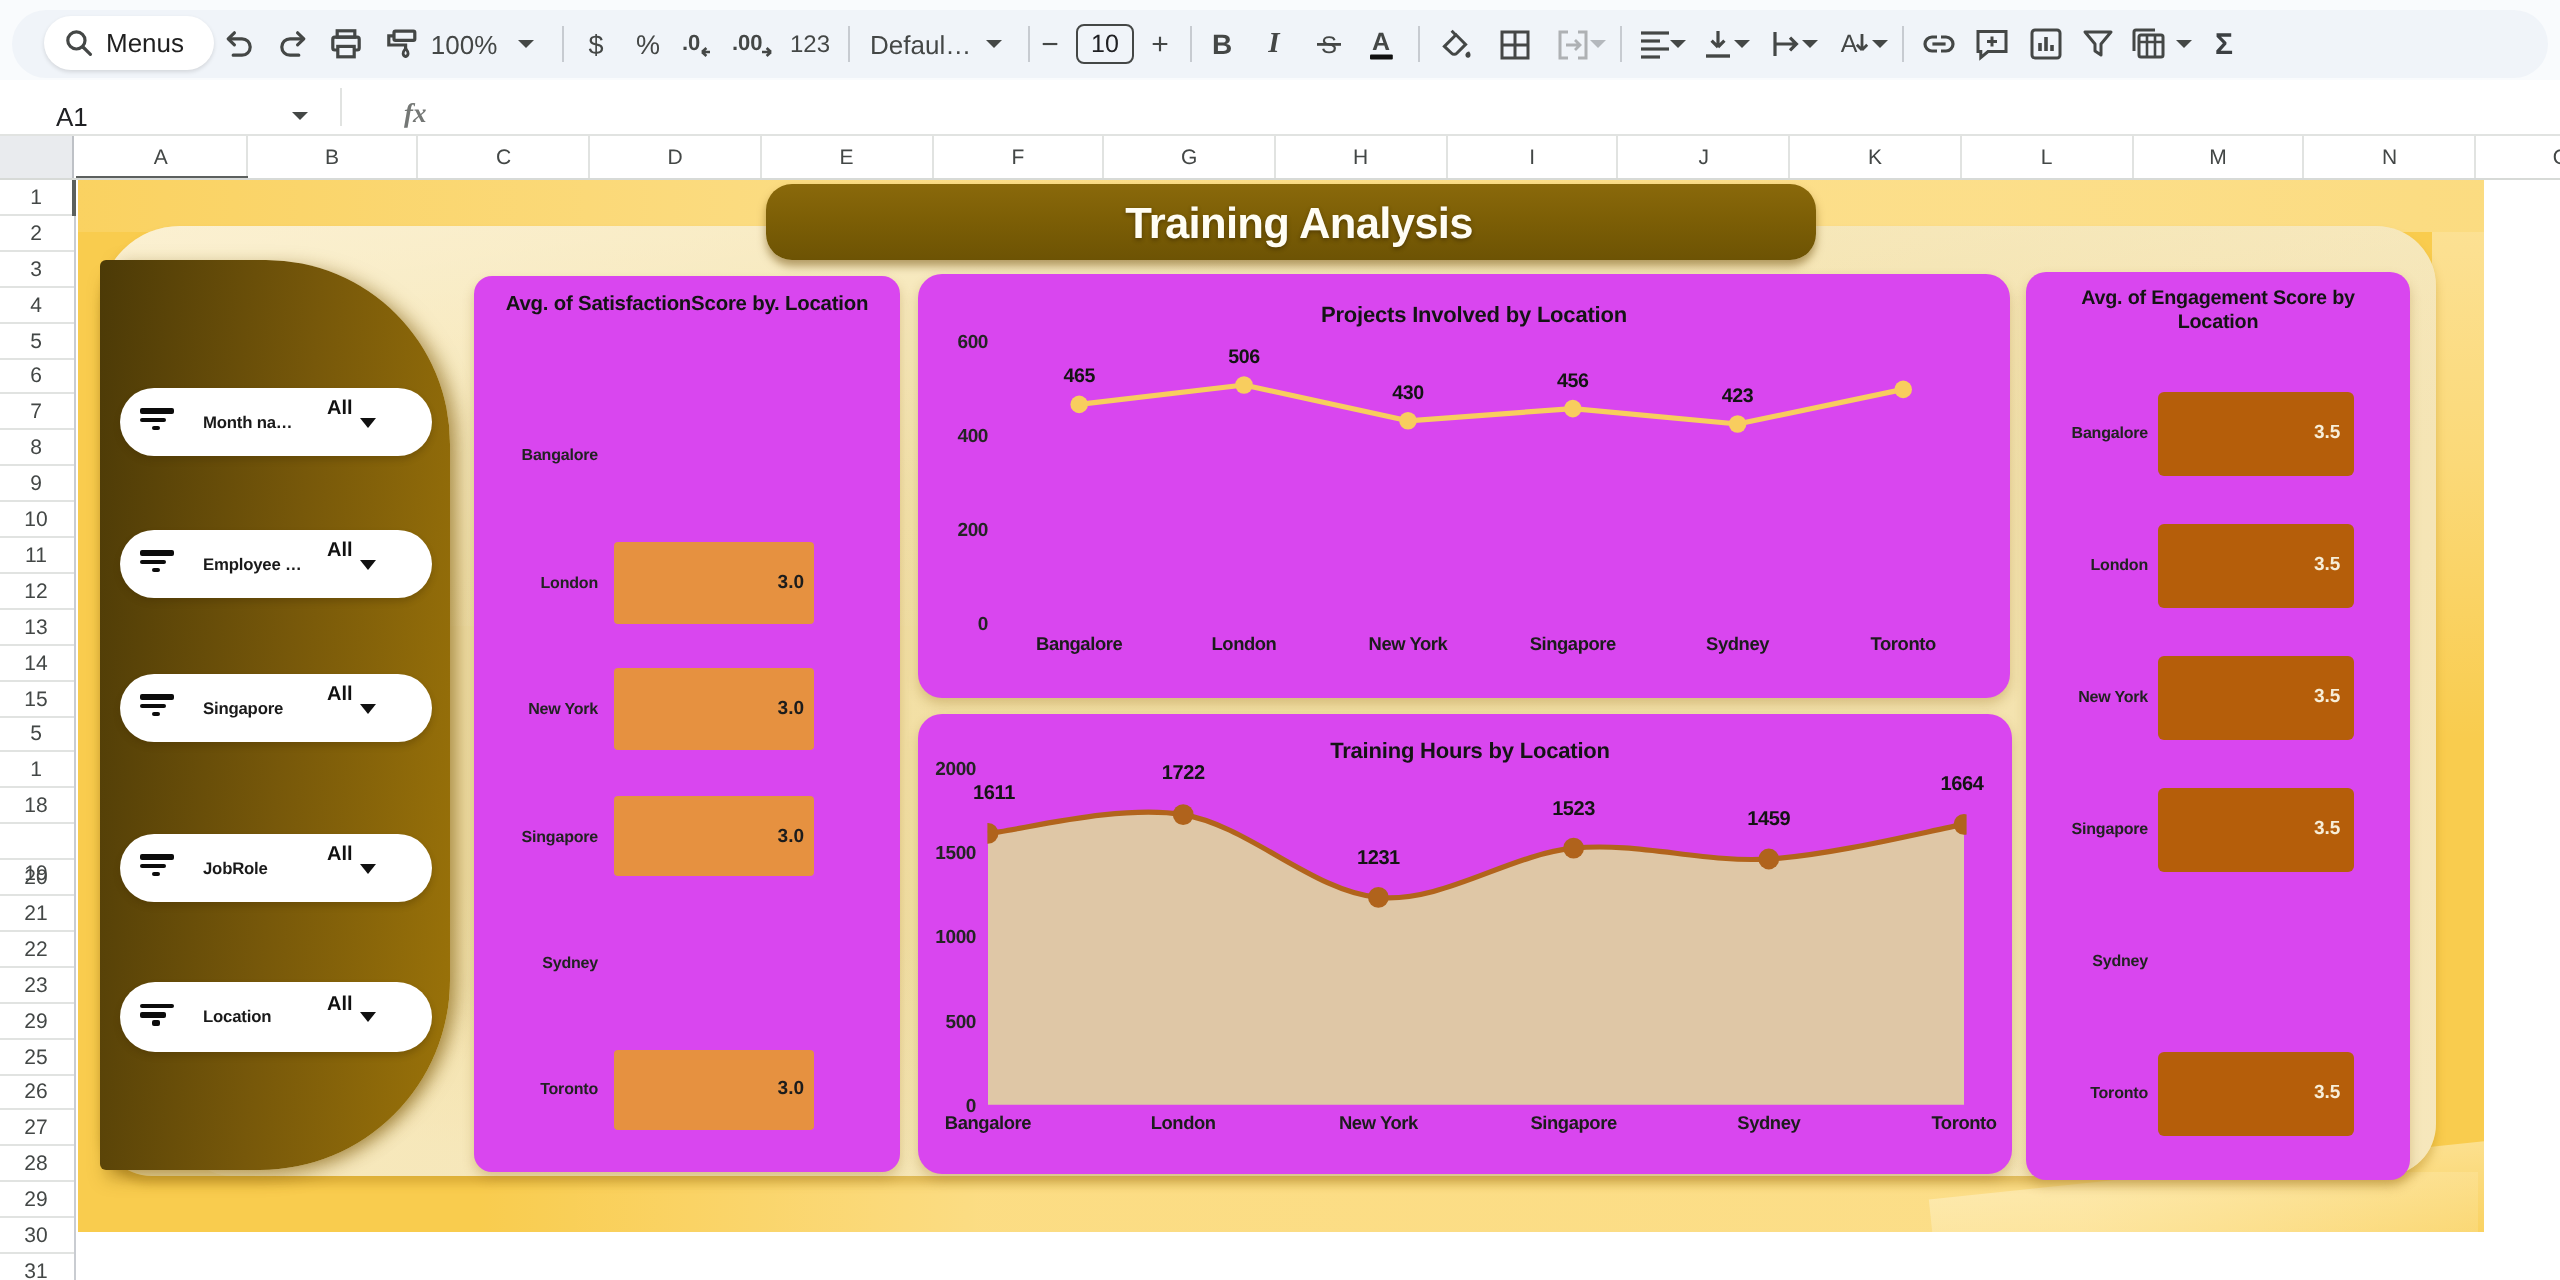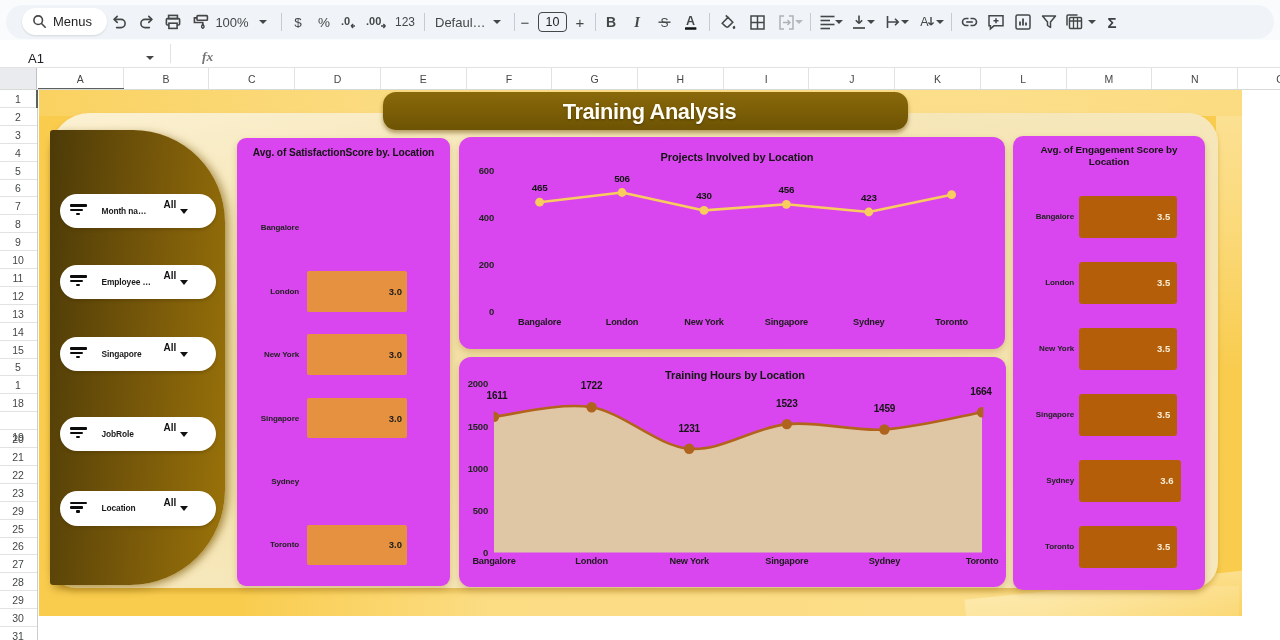--- a/index.html
+++ b/index.html
@@ -574,23 +574,20 @@
         </div>
       </div>
       <div class="erow" style="top:257.7px">
 <div class="elab">Singapore</div>
         <div class="ebar" style="width:98.2px">
           <span>3.5</span>
         </div>
       </div>
       <div class="erow" style="top:323.7px">
 <div class="elab">Sydney</div>
-        <div class="ebar" style="width:101.5px">
-          <span>3.6</span>
-        </div>
       </div>
       <div class="erow" style="top:389.7px">
 <div class="elab">Toronto</div>
         <div class="ebar" style="width:98.2px">
           <span>3.5</span>
         </div>
       </div>
   </div>
 </div>
 

